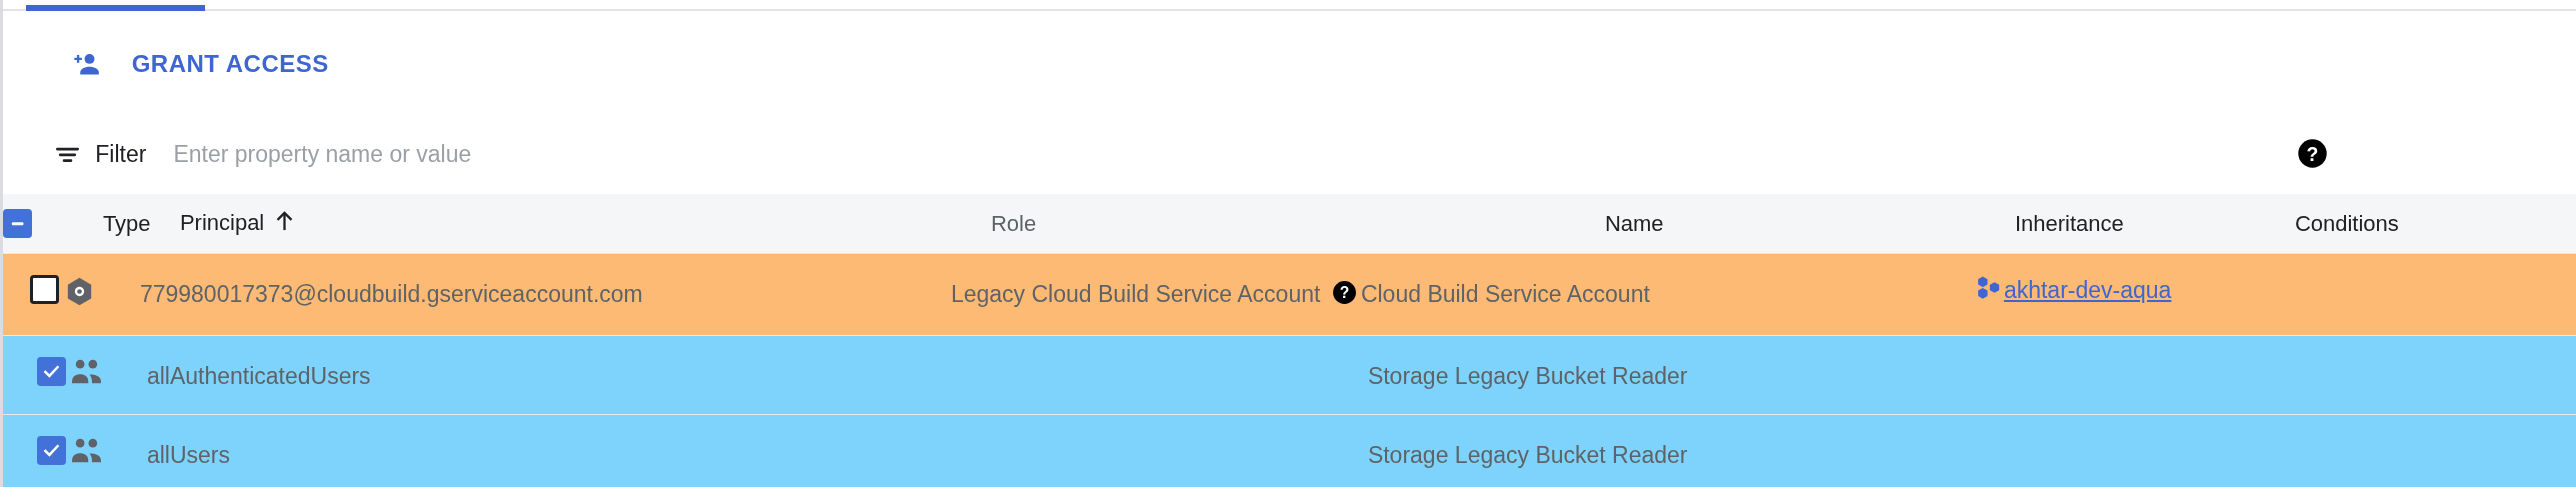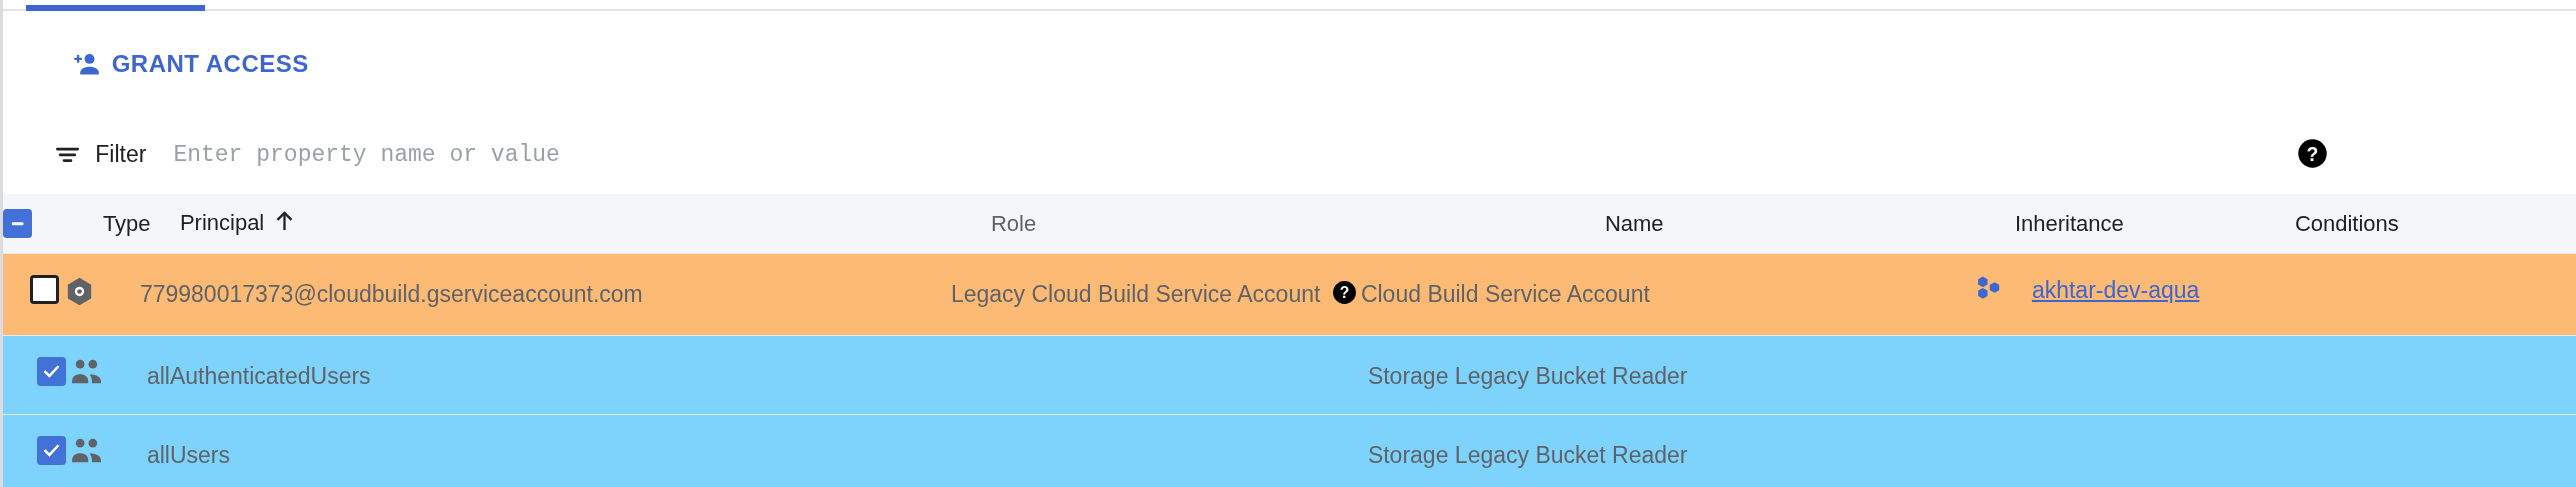--- a/index.html
+++ b/index.html
@@ -50,21 +50,21 @@
     position: absolute;
     left: 2.9px; top: 11.5px;
     width: 2573px; height: 104px;
     display: flex;
     align-items: center;
     padding-left: 63px;
   }
   .action-btn {
     display: flex;
     align-items: center;
-    gap: 11px;
+    gap: 31px;
     background: transparent;
     border: none;
     cursor: pointer;
     color: #3f66d0;
     font-family: "Liberation Sans", sans-serif;
     font-size: 24px;
     font-weight: 600;
     letter-spacing: 0.5px;
     padding: 9.6px 5.8px;
     white-space: nowrap;
@@ -87,21 +87,21 @@
     color: #202124;
     font-weight: 400;
     margin-right: 27px;
     white-space: nowrap;
   }
   .filter-input {
     flex: 1;
     border: none;
     outline: none;
     background: transparent;
-    font-family: Liberation Mono, monospace;
+    font-family: Liberation Sans, sans-serif;
     font-size: 23px;
     color: #202124;
     padding: 0;
   }
   .filter-input::placeholder { color: #9aa0a6; }
   .help-btn {
     position: absolute;
     right: 46px;
     top: 23px;
     width: 33px; height: 33px;
@@ -179,21 +179,21 @@
     cursor: pointer;
     flex: 0 0 auto;
   }
   .cb.empty { border: 3.8px solid #202124; background: #fff; }
   .cb.checked, .cb.indeterminate { background: #4272d7; border: none; }
 
   
   .inh-link {
     display: inline-flex;
     align-items: center;
-    gap: 28px;
+    gap: 0;
     color: #3f66d0;
     font-size: 23px;
     text-decoration: none;
     cursor: pointer;
     white-space: nowrap;
   }
   .inh-link .lbl { text-decoration: underline; }
 </style>
 </head>
 <body>

